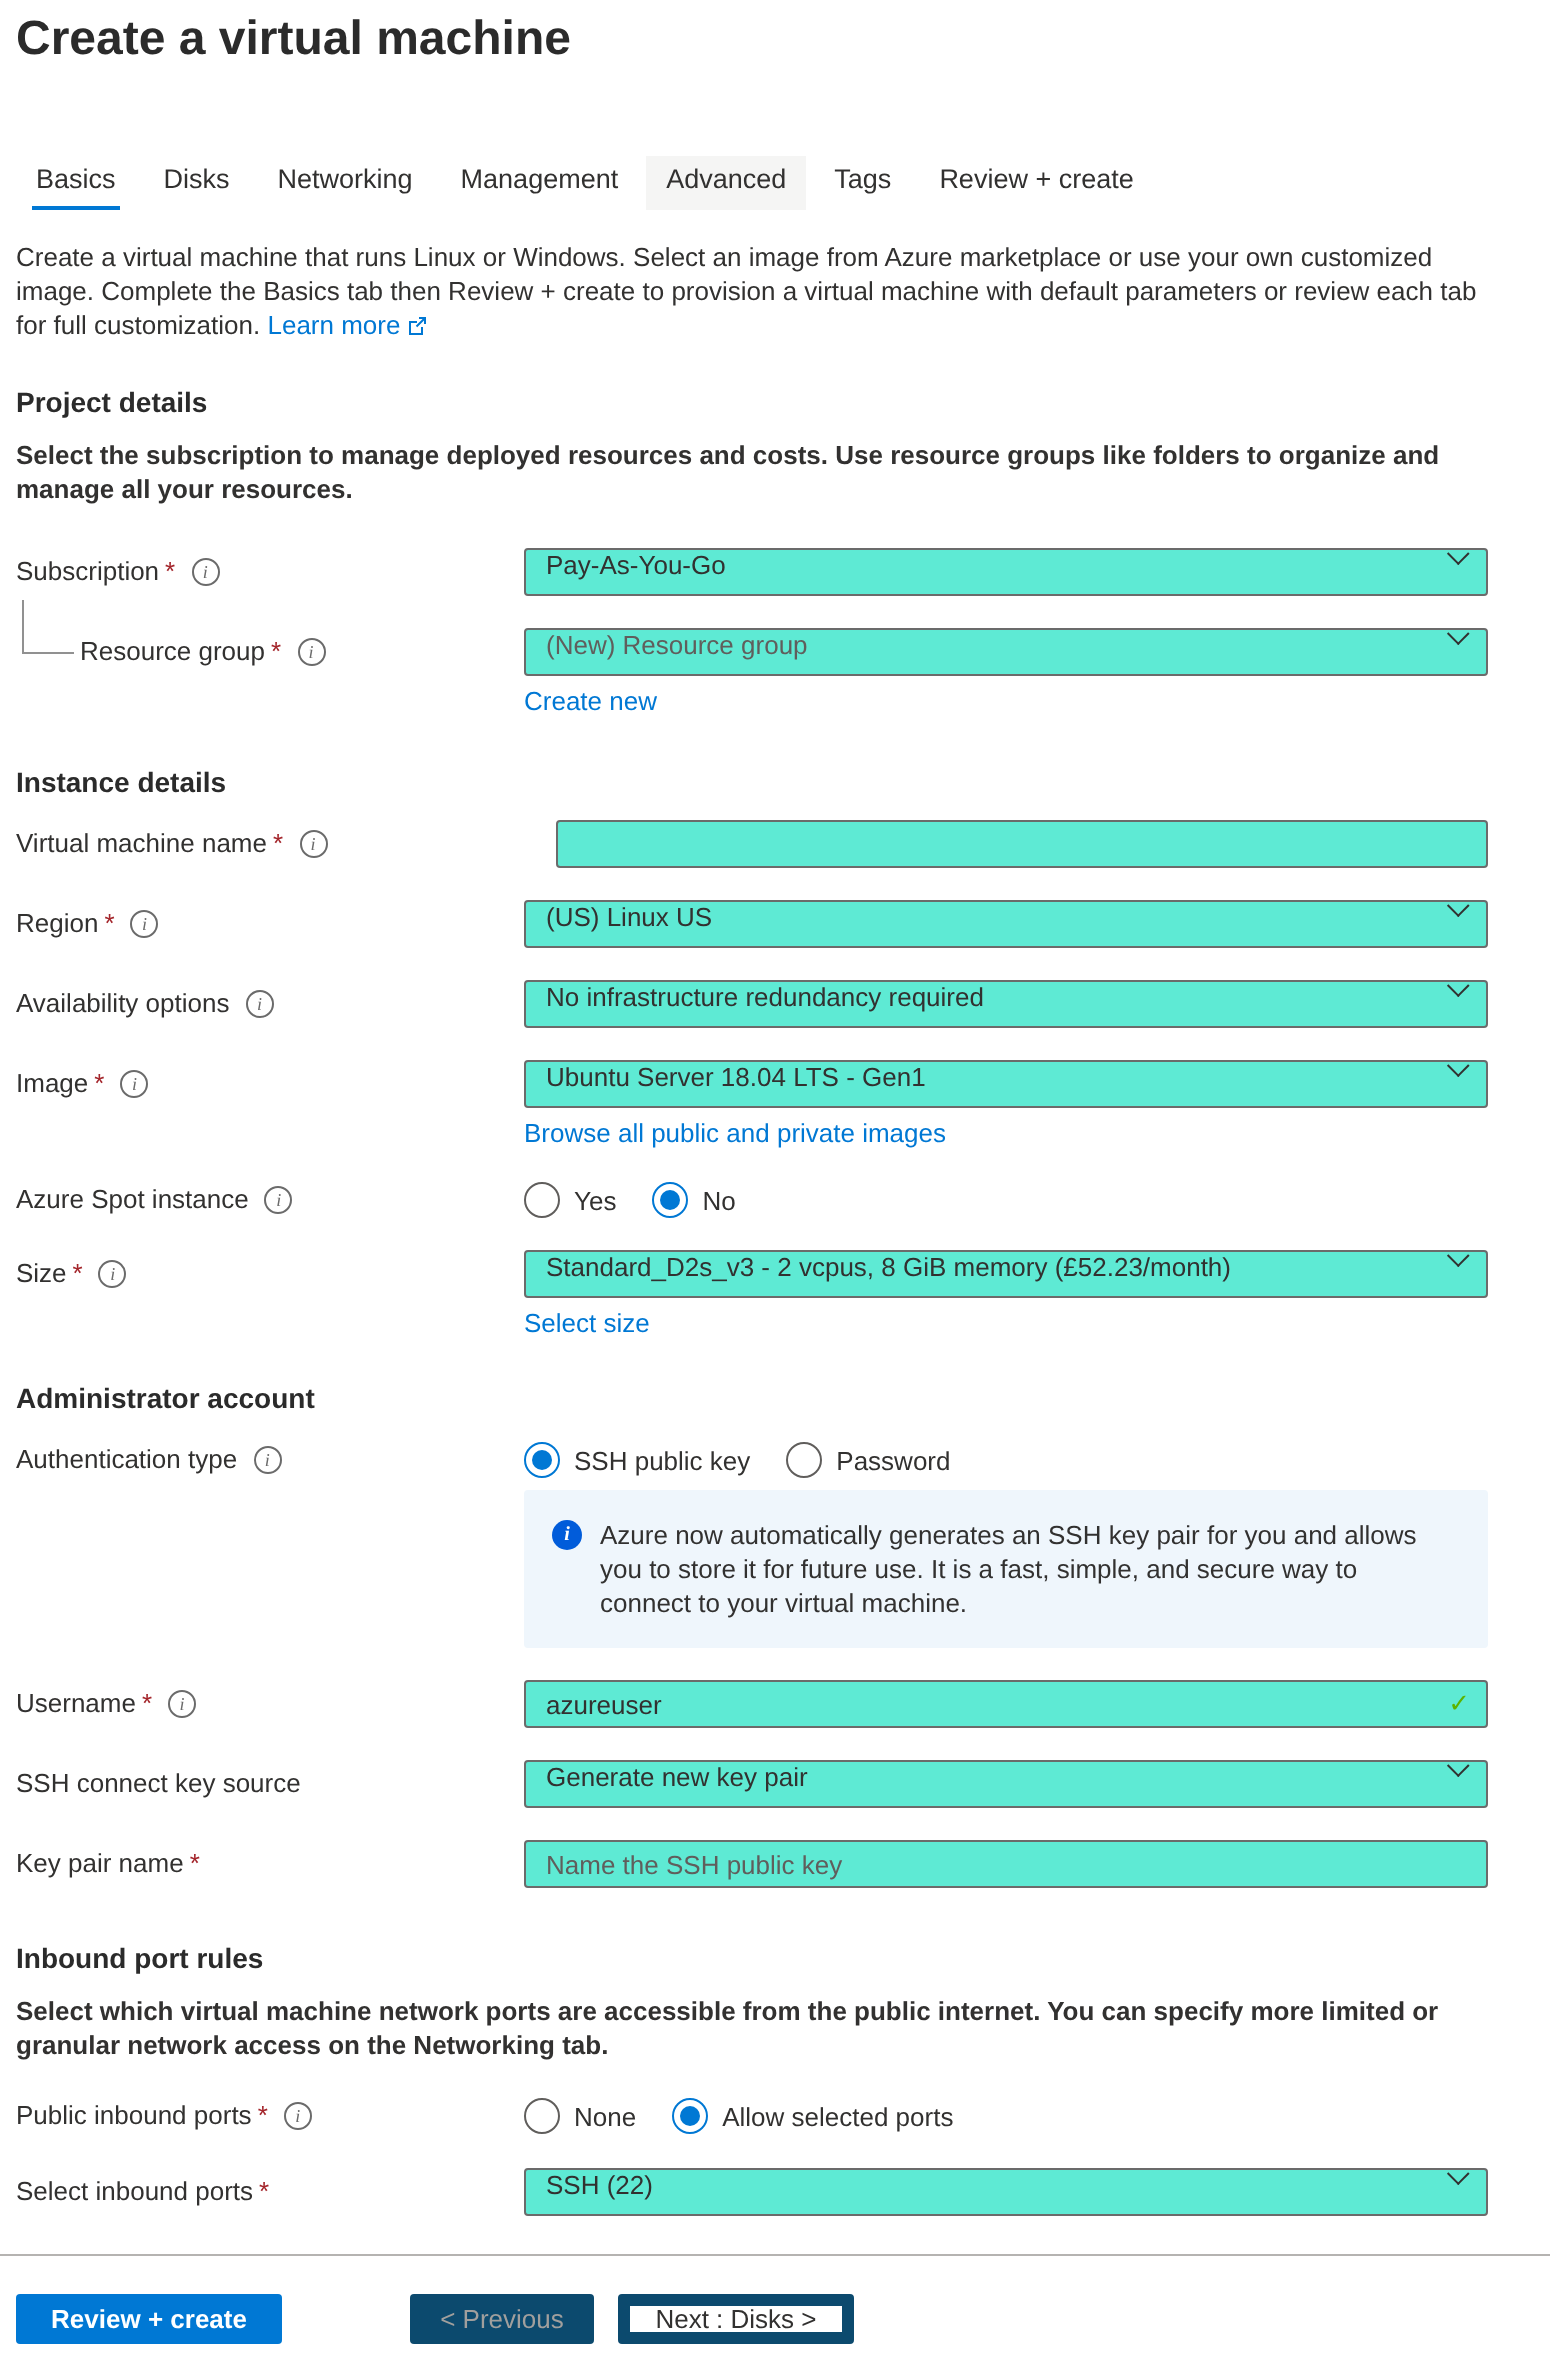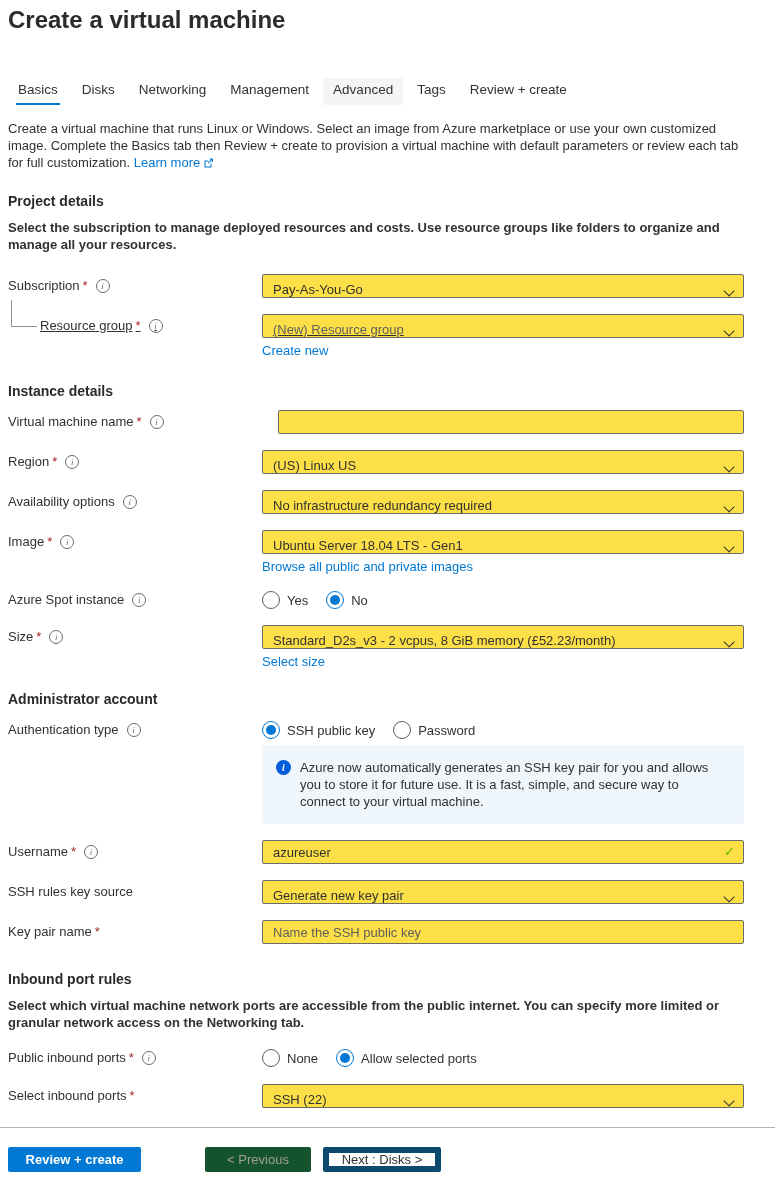--- a/index.html
+++ b/index.html
@@ -27,21 +27,21 @@
 
   
   .row { display: flex; align-items: flex-start; }
   .label-col { width: 254px; padding-top: 4px; display: flex; align-items: center; position: relative; flex-shrink: 0; }
   .input-col { width: 482px; }
   .lbl { color: #323130; }
   .req { color: #a4262c; margin-left: 3px; }
   .info-icon { display: inline-flex; align-items: center; justify-content: center; width: 14px; height: 14px; border: 1px solid #6b6b6b; border-radius: 50%; font-size: 9px; font-style: italic; font-family: "Liberation Serif", serif; color: #6b6b6b; margin-left: 8px; cursor: pointer; flex-shrink: 0; }
 
   
-  .dropdown, .textbox { height: 24px; width: 100%; border: 1px solid #6b6b6b; border-radius: 2px; background: #fde047; display: flex; align-items: flex-end; padding: 0 10px; position: relative; }
+  .dropdown, .textbox { height: 24px; width: 100%; border: 1px solid #6b6b6b; border-radius: 2px; background: #5eead4; display: flex; align-items: flex-start; padding: 0 10px; position: relative; }
   .dropdown { cursor: pointer; justify-content: space-between; }
   .dd-value { font-size: 13px; color: #323130; white-space: nowrap; overflow: hidden; }
   .dd-value.placeholder { color: #605e5c; }
   .chevron { width: 8px; height: 8px; border-right: 1px solid #323130; border-bottom: 1px solid #323130; transform: rotate(45deg) translateY(-3px); margin-right: 2px; flex-shrink: 0; }
   input.textbox { font-size: 13px; color: #323130; outline: none; }
   input.textbox::placeholder { color: #605e5c; opacity: 1; }
   .input-wrap { position: relative; width: 100%; }
   .valid-check { position: absolute; right: 9px; top: 4px; color: #5db300; font-size: 13px; font-weight: 700; pointer-events: none; }
   .under-link { display: inline-block; margin-top: 5px; font-size: 13px; }
 
@@ -59,27 +59,27 @@
   
   .info-box { margin-top: 6px; background: #eff6fc; border-radius: 2px; padding: 14px 16px 14px 14px; display: flex; align-items: flex-start; width: 482px; }
   .info-badge { width: 15px; height: 15px; border-radius: 50%; background: #015cda; color: #fff; font-size: 10px; font-weight: 700; font-style: italic; font-family: "Liberation Serif", serif; display: flex; align-items: center; justify-content: center; margin-right: 9px; margin-top: 1px; flex-shrink: 0; }
   .info-text { line-height: 17px; color: #323130; width: 420px; }
 
   
   .footer-divider { margin-top: 19px; margin-left: -8px; width: 775px; height: 1px; background: #b5b3b1; }
   .footer { display: flex; align-items: center; margin-top: 19px; }
   .btn { height: 25px; font-size: 13px; border-radius: 2px; display: inline-flex; align-items: center; justify-content: center; cursor: pointer; border: none; }
   .btn-primary { background: #0078d4; color: #fff; font-weight: 700; width: 133px; }
-  .btn-disabled { background: #14532d; color: #a19f9d; width: 106px; margin-left: 64px; cursor: default; }
+  .btn-disabled { background: #0c4a6e; color: #a19f9d; width: 92px; margin-left: 64px; cursor: default; }
   .btn-outline { background: #fff; color: #323130; border: 6px solid #0c4a6e; width: 118px; margin-left: 12px; }
 
   
   .mt-proj-head { margin-top: 21px; }
   .mt-sub-row { margin-top: 21px; }
-  .mt-res-row { margin-top: 16px; text-decoration: underline; }
+  .mt-res-row { margin-top: 16px; }
   .mt-inst-head { margin-top: 25px; }
   .mt-vm-row { margin-top: 11px; gap: 16px; }
   .mt-std-row { margin-top: 16px; }
   .mt-spot-row { margin-top: 14px; }
   .mt-admin-head { margin-top: 22px; }
   .mt-auth-row { margin-top: 11px; }
   .mt-user-row { margin-top: 16px; }
   .mt-inb-head { margin-top: 27px; }
   .mt-pub-row { margin-top: 15px; }
   .mt-sel-row { margin-top: 17px; }
@@ -269,21 +269,21 @@
     <div class="input-col">
       <div class="input-wrap">
         <input class="textbox" type="text" value="azureuser" style="">
         <span class="valid-check">✓</span>
       </div>
     </div>
   </div>
 
   <div class="row mt-std-row">
     <div class="label-col">
-      <span class="lbl">SSH rules key source</span>
+      <span class="lbl">SSH connect key source</span>
     </div>
     <div class="input-col">
       <div class="dropdown">
         <span class="dd-value">Generate new key pair</span>
         <span class="chevron"></span>
       </div>
     </div>
   </div>
 
   <div class="row mt-std-row">

